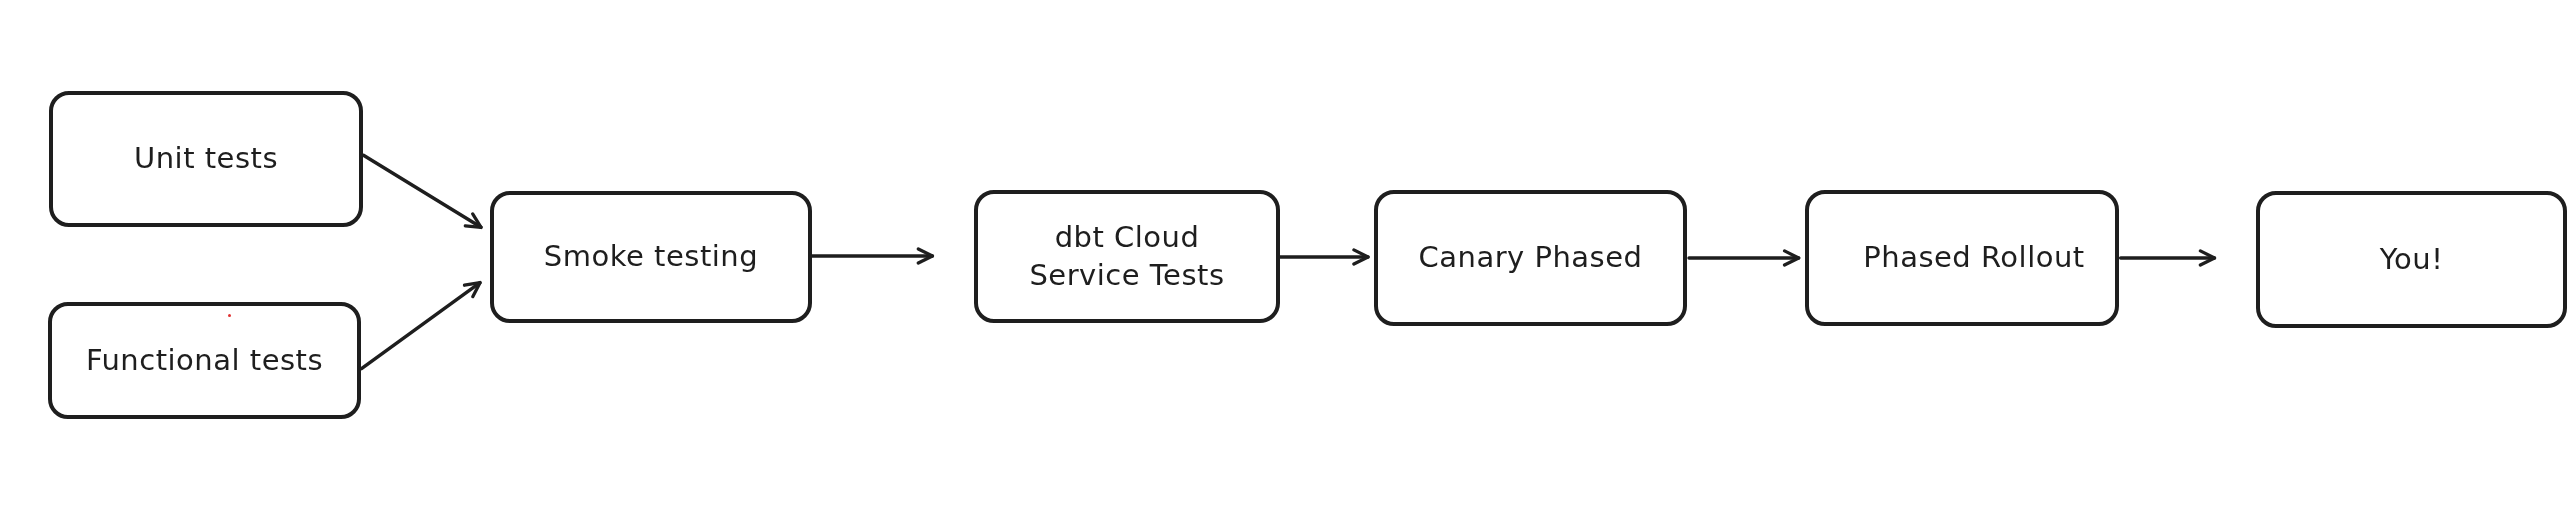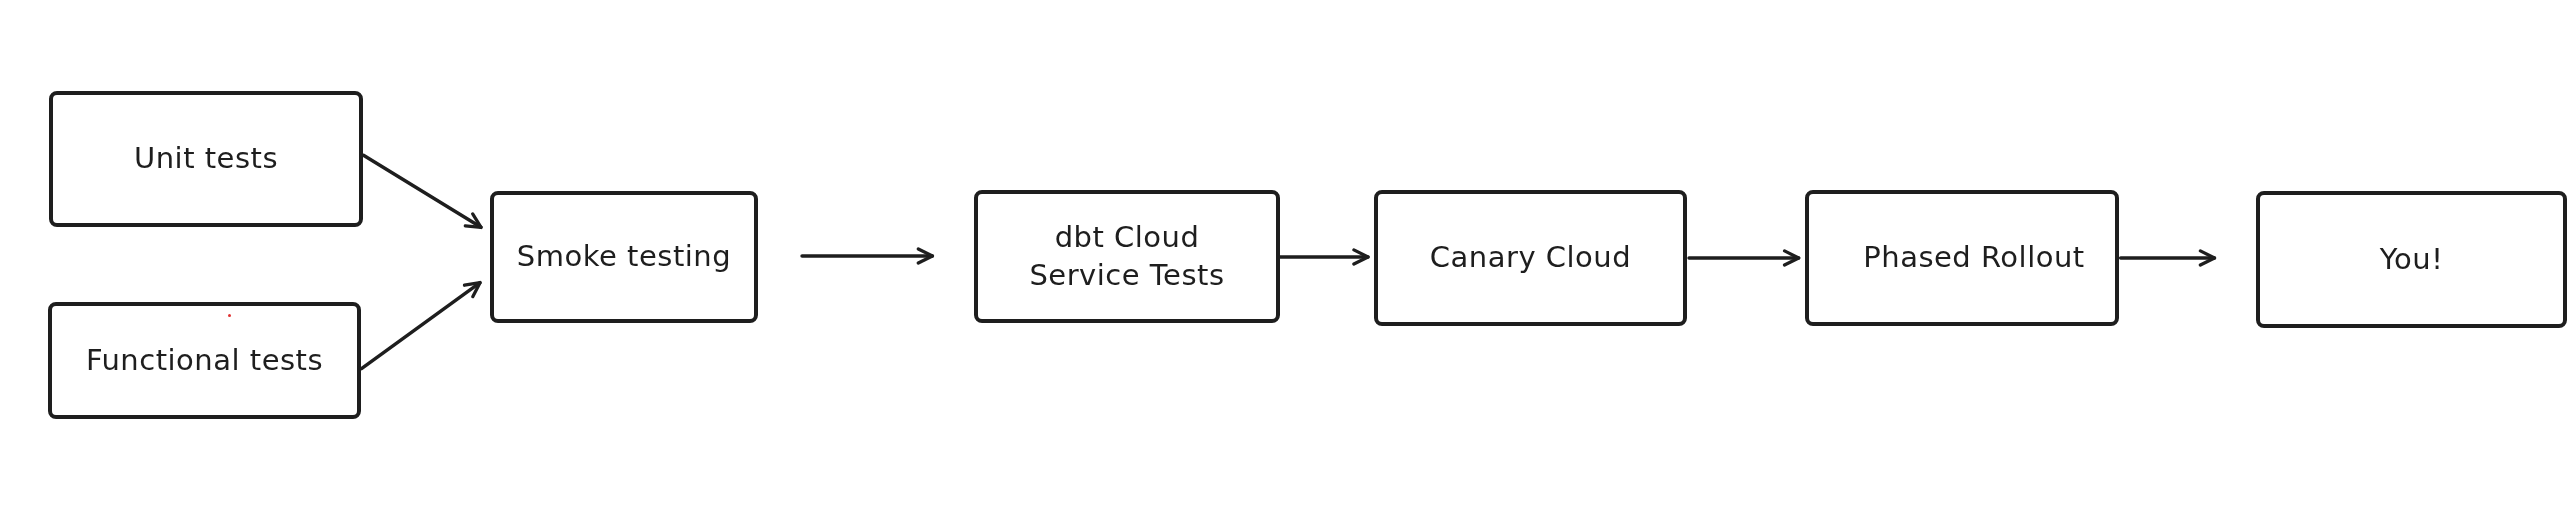--- a/index.html
+++ b/index.html
@@ -26,21 +26,21 @@
   .edges-layer line {
     stroke: var(--stroke, #1e1e1e);
     stroke-width: 3.5;
     stroke-linecap: round;
   }
   .node {
     position: absolute;
     box-sizing: border-box;
     background: var(--node-fill, #ffffff);
     border: 4px solid var(--stroke, #1e1e1e);
-    border-radius: 8px;
+    border-radius: 20px;
     display: flex;
     align-items: center;
     justify-content: center;
     text-align: center;
     color: var(--stroke, #1e1e1e);
     font-size: 29px;
     line-height: 1.3;
     letter-spacing: 0.5px;
     white-space: pre-line;
   }
@@ -67,26 +67,26 @@
       <line x1="812" y1="259" x2="944" y2="259" marker-end="url(#arrowhead)"></line>
       <line x1="1262" y1="260" x2="1385" y2="260" marker-end="url(#arrowhead)"></line>
       <line x1="1710" y1="261" x2="1821" y2="261" marker-end="url(#arrowhead)"></line>
       <line x1="2147" y1="261" x2="2242" y2="261" marker-end="url(#arrowhead)"></line>
     </svg>
 
   <div class="node" style="left: 49px; top: 91px; width: 314px; height: 136px;">Unit tests</div>
 
   <div class="node" style="left: 48px; top: 302px; width: 313px; height: 117px;">Functional tests</div>
 
-  <div class="node" style="left: 490px; top: 191px; width: 268px; height: 132px;">Smoke testing</div>
+  <div class="node" style="left: 490px; top: 191px; width: 322px; height: 132px;">Smoke testing</div>
 
   <div class="node" style="left: 938px; top: 190px; width: 306px; height: 133px; margin-left: 36px;">dbt Cloud
 Service Tests</div>
 
-  <div class="node" style="left: 1374px; top: 190px; width: 313px; height: 136px;">Canary Cloud</div>
+  <div class="node" style="left: 1374px; top: 190px; width: 313px; height: 136px;">Canary Phased</div>
 
   <div class="node" style="left: 1805px; top: 190px; width: 314px; height: 136px; padding-left: 24px;">Phased Rollout</div>
 
   <div class="node" style="left: 2220px; top: 191px; width: 311px; height: 137px; margin-left: 36px;">You!</div>
 
   <div class="stray-dot" style="left: 228px; top: 314px; background: rgb(224, 49, 49);"></div>
 
 </div>
 
 

